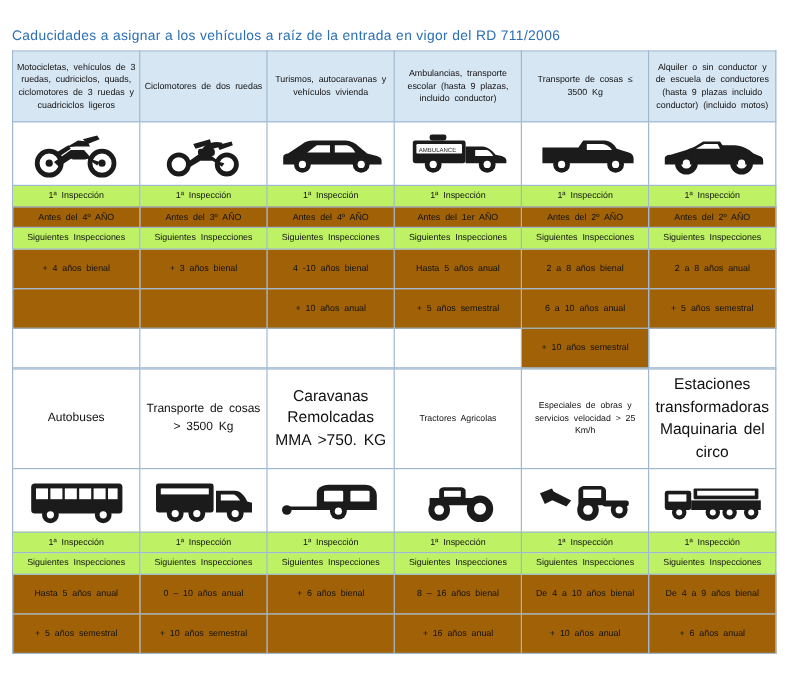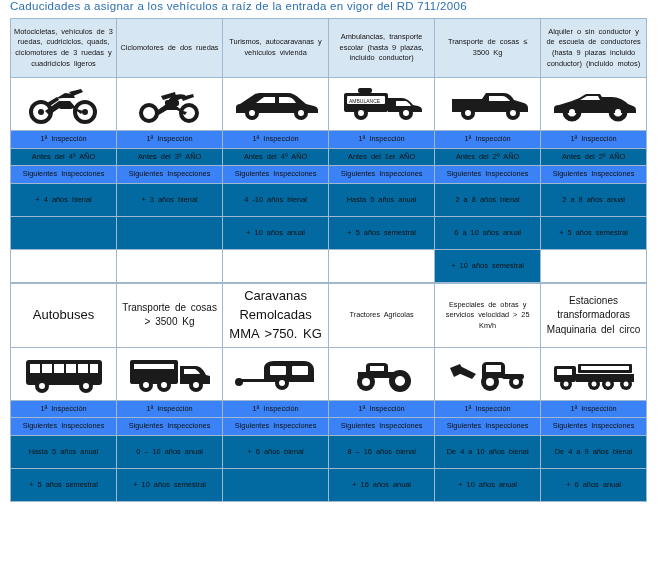--- a/index.html
+++ b/index.html
@@ -17,21 +17,21 @@
   .page {
     position: relative;
     width: 657px;
     height: 574px;
     box-sizing: border-box;
     padding: 0;
   }
   .title {
     font-size: 11.5px;
     color: #2b6fb5;
-    padding: 0 10px 6px 10px;
+    padding: 24px 10px 6px 10px;
     letter-spacing: 0.3px;
     white-space: nowrap;
   }
   table.grid {
     border-collapse: collapse;
     table-layout: fixed;
     width: 637px;
     margin: 0 10px;
   }
   table.grid td {
@@ -54,24 +54,24 @@
     font-size: 7.3px;
     line-height: 1.5;
   }
   td.art {
     height: 46px;
     border: none;
     background: #ffffff;
     padding: 0;
   }
   td.shade {
-    background: #3b82f6;
+    background: #bef264;
   }
   td.white {
-    background: #0369a1;
+    background: #a16207;
   }
   td.tall {
     height: 26px;
   }
   svg.veh {
     display: block;
     margin: 0 auto;
   }
   .grp {
     margin-top: 0px;
@@ -274,26 +274,26 @@
       <col style="width:16.67%">
         <col style="width:16.67%">
         <col style="width:16.67%">
       <col style="width:16.67%">
         <col style="width:16.66%">
         <col style="width:16.65%">
     </colgroup>
 
     <tbody>
         <tr>
-      <td class="nb" style="height:34px;font-size:13px;">Autobuses</td>
+      <td class="nb" style="height:34px;font-size:10px;">Autobuses</td>
       <td class="nb" style="height:34px;font-size:10px;">Transporte   de cosas &gt; 3500  Kg</td>
       <td class="nb" style="height:34px;font-size:13px;">Caravanas  Remolcadas MMA &gt;750.  KG</td>
       <td class="nb fade" style="height:34px;font-size:7.3px;">Tractores  Agricolas</td>
       <td class="nb" style="height:34px;font-size:7.3px;">Especiales de obras y servicios velocidad &gt; 25 Km/h</td>
-      <td class="nb" style="height:34px;font-size:10px;">Estaciones transformadoras Maquinaria  del circo</td>
+      <td class="nb" style="height:34px;font-size:13px;">Estaciones transformadoras Maquinaria  del circo</td>
     </tr>
 
     <tr>
       <td class="art">
         <svg class="veh" width="92" height="44" viewBox="0 0 92 44">
           <g fill="#1b1b1b">
             <rect x="8" y="8" width="76" height="25" rx="3"></rect>
           </g>
           <g fill="#ffffff">
             <rect x="12" y="12" width="10" height="9"></rect>

